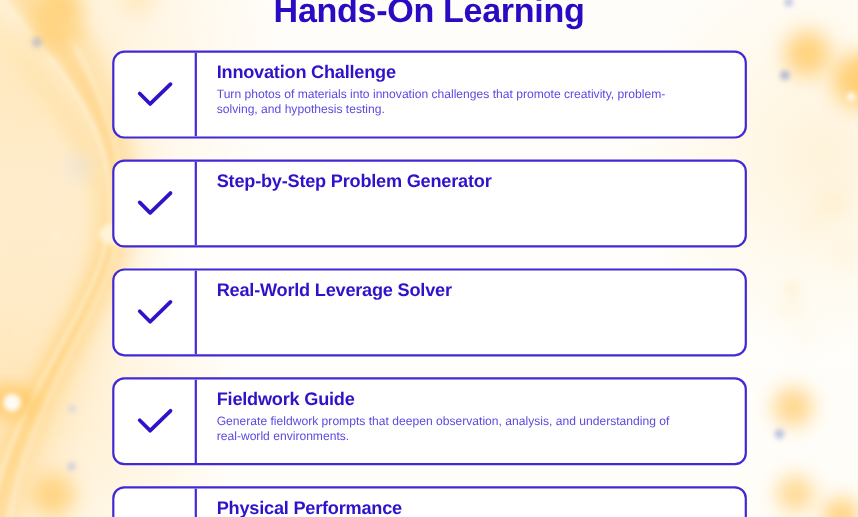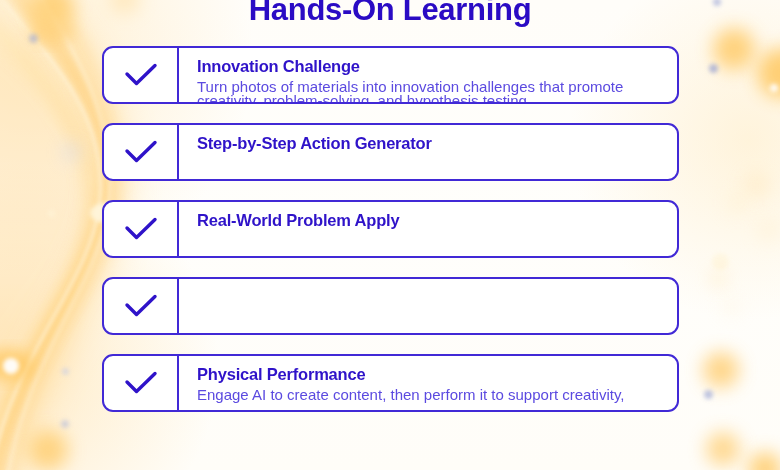--- a/index.html
+++ b/index.html
@@ -68,21 +68,21 @@
     position: absolute;
     left: 102px;
     top: 46px;
     width: 577px;
     z-index: 2;
   }
 
   .card {
     position: relative;
     box-sizing: border-box;
-    height: 58px;
+    height: 80px;
     margin-bottom: 19px;
     border: 2.2px solid #4129d6;
     border-radius: 11px;
     background: #ffffff;
     display: flex;
     align-items: stretch;
     overflow: hidden;
   }
 
   .card-check {
@@ -109,21 +109,21 @@
     font-size: 16.5px;
     font-weight: 700;
     line-height: 19px;
     letter-spacing: -0.2px;
     margin: 0 0 4px 0;
     white-space: nowrap;
   }
 
   .card-desc {
     color: #5b4ae0;
-    font-size: 15px;
+    font-size: 11px;
     line-height: 13.5px;
     font-weight: 400;
     margin: 0;
     max-width: 430px;
   }
 </style>
 </head>
 <body>
 
 <div id="bg-layer">
@@ -216,44 +216,48 @@
 
   <div class="card">
     <div class="card-check">
       <span class="check-icon">
         <svg width="34" height="26" viewBox="0 0 34 26" xmlns="http://www.w3.org/2000/svg">
           <path d="M3 12 L12.5 21.5 L31 3.5" fill="none" stroke="#2f13c9" stroke-width="3.4" stroke-linecap="round" stroke-linejoin="round"></path>
         </svg>
       </span>
     </div>
     <div class="card-body">
-      <div class="card-title">Step-by-Step Action Generator</div>
-    </div>
-  </div>
-
-  <div class="card">
-    <div class="card-check">
-      <span class="check-icon">
-        <svg width="34" height="26" viewBox="0 0 34 26" xmlns="http://www.w3.org/2000/svg">
-          <path d="M3 12 L12.5 21.5 L31 3.5" fill="none" stroke="#2f13c9" stroke-width="3.4" stroke-linecap="round" stroke-linejoin="round"></path>
-        </svg>
-      </span>
-    </div>
-    <div class="card-body">
-      <div class="card-title">Real-World Problem Apply</div>
-    </div>
-  </div>
-
-  <div class="card">
-    <div class="card-check">
-      <span class="check-icon">
-        <svg width="34" height="26" viewBox="0 0 34 26" xmlns="http://www.w3.org/2000/svg">
-          <path d="M3 12 L12.5 21.5 L31 3.5" fill="none" stroke="#2f13c9" stroke-width="3.4" stroke-linecap="round" stroke-linejoin="round"></path>
-        </svg>
-      </span>
+      <div class="card-title">Step-by-Step Problem Generator</div>
+    </div>
+  </div>
+
+  <div class="card">
+    <div class="card-check">
+      <span class="check-icon">
+        <svg width="34" height="26" viewBox="0 0 34 26" xmlns="http://www.w3.org/2000/svg">
+          <path d="M3 12 L12.5 21.5 L31 3.5" fill="none" stroke="#2f13c9" stroke-width="3.4" stroke-linecap="round" stroke-linejoin="round"></path>
+        </svg>
+      </span>
+    </div>
+    <div class="card-body">
+      <div class="card-title">Real-World Leverage Solver</div>
+    </div>
+  </div>
+
+  <div class="card">
+    <div class="card-check">
+      <span class="check-icon">
+        <svg width="34" height="26" viewBox="0 0 34 26" xmlns="http://www.w3.org/2000/svg">
+          <path d="M3 12 L12.5 21.5 L31 3.5" fill="none" stroke="#2f13c9" stroke-width="3.4" stroke-linecap="round" stroke-linejoin="round"></path>
+        </svg>
+      </span>
+    </div>
+    <div class="card-body">
+      <div class="card-title">Fieldwork Guide</div>
+      <div class="card-desc">Generate fieldwork prompts that deepen observation, analysis, and understanding of real-world environments.</div>
     </div>
   </div>
 
   <div class="card">
     <div class="card-check">
       <span class="check-icon">
         <svg width="34" height="26" viewBox="0 0 34 26" xmlns="http://www.w3.org/2000/svg">
           <path d="M3 12 L12.5 21.5 L31 3.5" fill="none" stroke="#2f13c9" stroke-width="3.4" stroke-linecap="round" stroke-linejoin="round"></path>
         </svg>
       </span>

